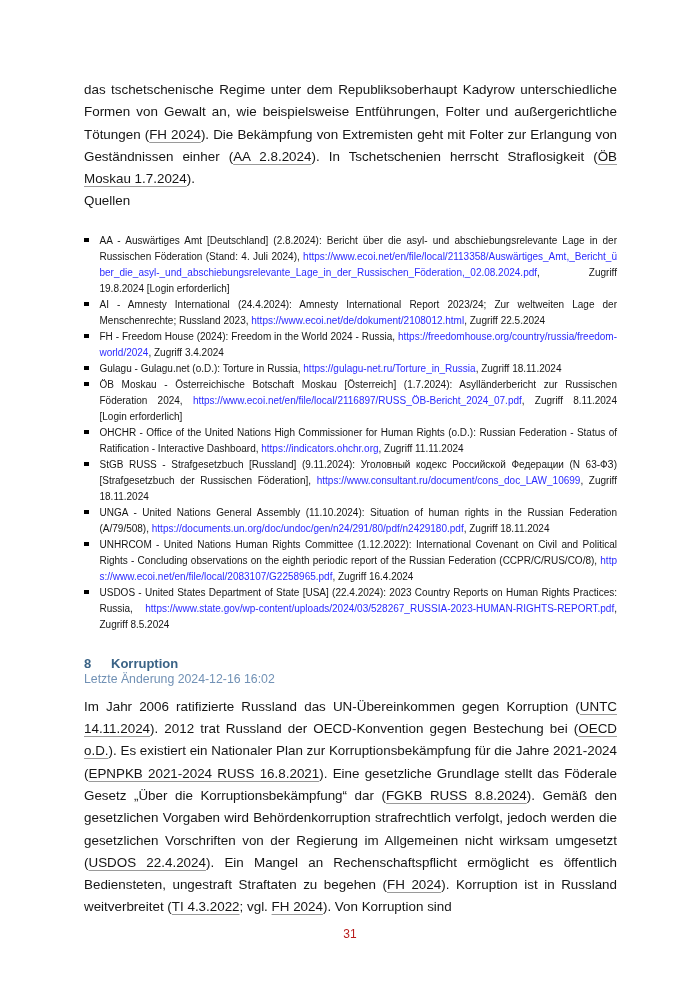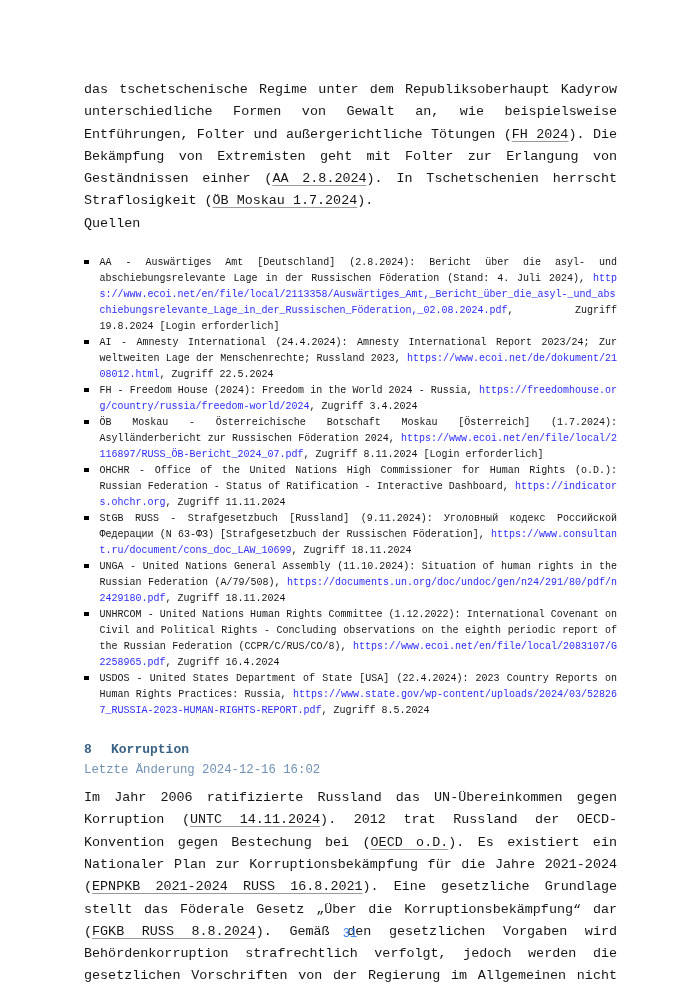--- a/index.html
+++ b/index.html
@@ -3,21 +3,21 @@
 <meta charset="utf-8">
 <style>
   html,body{margin:0;padding:0;background:#ffffff;}
   .page{
     position:relative;
     width:700px;height:990px;
     background:#ffffff;
     box-sizing:border-box;
     padding:79px 83px 16px 84px;
     overflow:hidden;
-    font-family:Liberation Mono, monospace;
+    font-family:Liberation Sans, sans-serif;
     color:#151515;
   }
   .body-text{
     margin:0;
     font-size:13.4px;
     line-height:22.3px;
     text-align:justify;
     color:#151515;
   }
   .quellen{
@@ -58,32 +58,31 @@
   }
   .section-heading{
     margin:23px 0 0 0;
     font-size:13px;
     font-weight:bold;
     line-height:16px;
     color:#3a6386;
   }
   .sec-num{display:inline-block;width:27px;}
   .last-change{
-    margin-top:5px;
     font-size:12.3px;
     line-height:15px;
     color:#7191b5;
   }
   .korruption{margin-top:9px;}
   .page-number{
     position:absolute;
     left:0;right:0;bottom:49px;
     text-align:center;
     font-size:12px;
-    color:#3b82f6;
+    color:#b91c1c;
   }
 </style>
 </head>
 <body>
 
 <div class="page">
 
   <p class="body-text intro">das tschetschenische Regime unter dem Republiksoberhaupt Kadyrow unterschiedliche Formen von Gewalt an, wie beispielsweise Entführungen, Folter und außergerichtliche Tötungen (<a class="ref">FH 2024</a>). Die Bekämpfung von Extremisten geht mit Folter zur Erlangung von Geständnissen einher (<a class="ref">AA 2.8.2024</a>). In Tschetschenien herrscht Straflosigkeit (<a class="ref">ÖB Moskau 1.7.2024</a>).</p>
 
   <p class="body-text quellen">Quellen</p>
@@ -96,20 +95,21 @@
   <li class="source">
       <span class="bullet"></span>
       <span class="source-text">AI - Amnesty International (24.4.2024): Amnesty International Report 2023/24; Zur weltweiten Lage der Menschenrechte; Russland 2023, <a class="link">https://www.ecoi.net/de/dokument/2108012.html</a>, Zugriff 22.5.2024</span>
     </li>
       <li class="source">
       <span class="bullet"></span>
       <span class="source-text">FH - Freedom House (2024): Freedom in the World 2024 - Russia, <a class="link">https://freedomhouse.org/country/russia/freedom-world/2024</a>, Zugriff 3.4.2024</span>
     </li>
       <li class="source">
       <span class="bullet"></span>
+      <span class="source-text">Gulagu - Gulagu.net (o.D.): Torture in Russia, <a class="link">https://gulagu-net.ru/Torture_in_Russia</a>, Zugriff 18.11.2024</span>
     </li>
       <li class="source">
       <span class="bullet"></span>
       <span class="source-text">ÖB Moskau - Österreichische Botschaft Moskau [Österreich] (1.7.2024): Asylländerbericht zur Russischen Föderation 2024, <a class="link">https://www.ecoi.net/en/file/local/2116897/RUSS_ÖB-Bericht_2024_07.pdf</a>, Zugriff 8.11.2024 [Login erforderlich]</span>
     </li>
       <li class="source">
       <span class="bullet"></span>
       <span class="source-text">OHCHR - Office of the United Nations High Commissioner for Human Rights (o.D.): Russian Federation - Status of Ratification - Interactive Dashboard, <a class="link">https://indicators.ohchr.org</a>, Zugriff 11.11.2024</span>
     </li>
       <li class="source">

